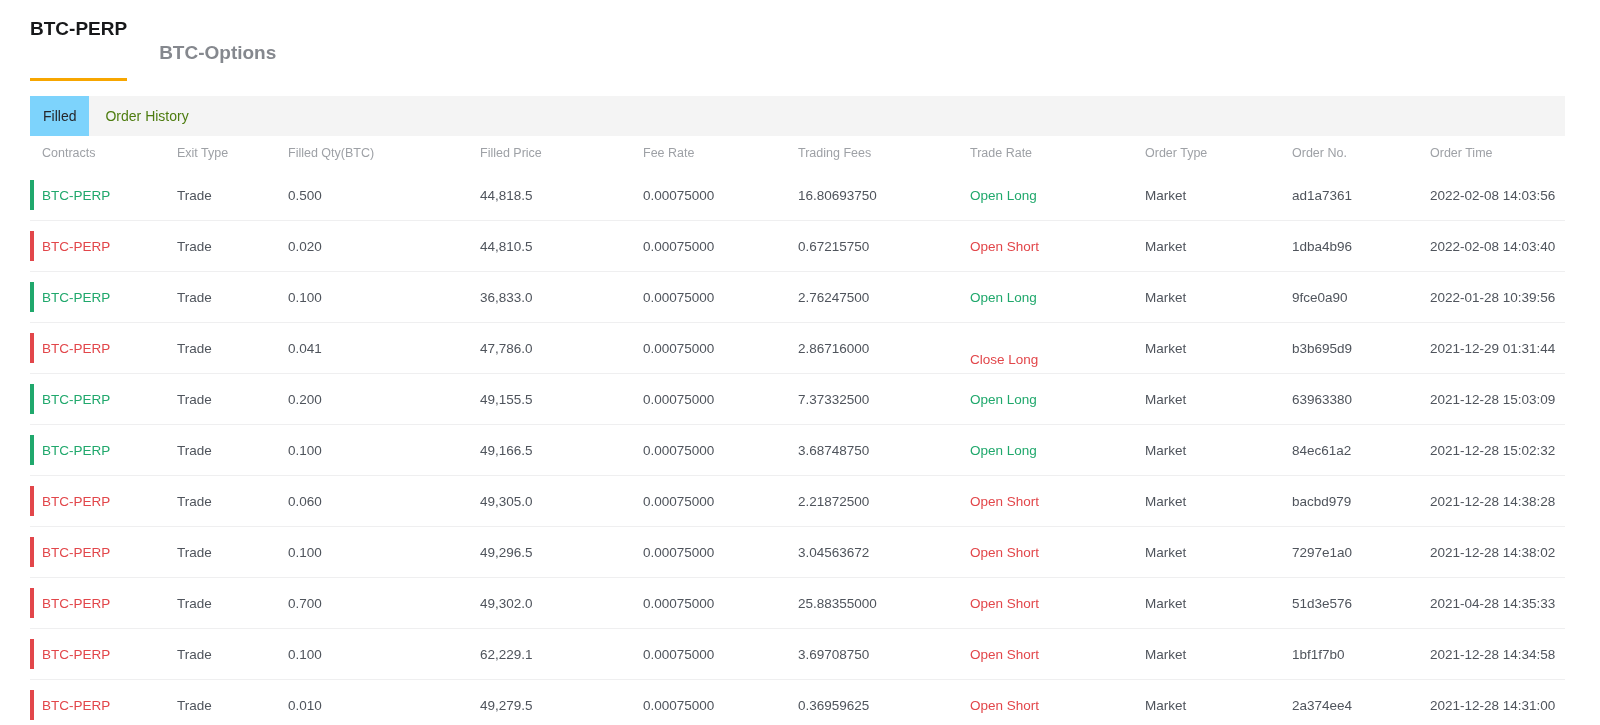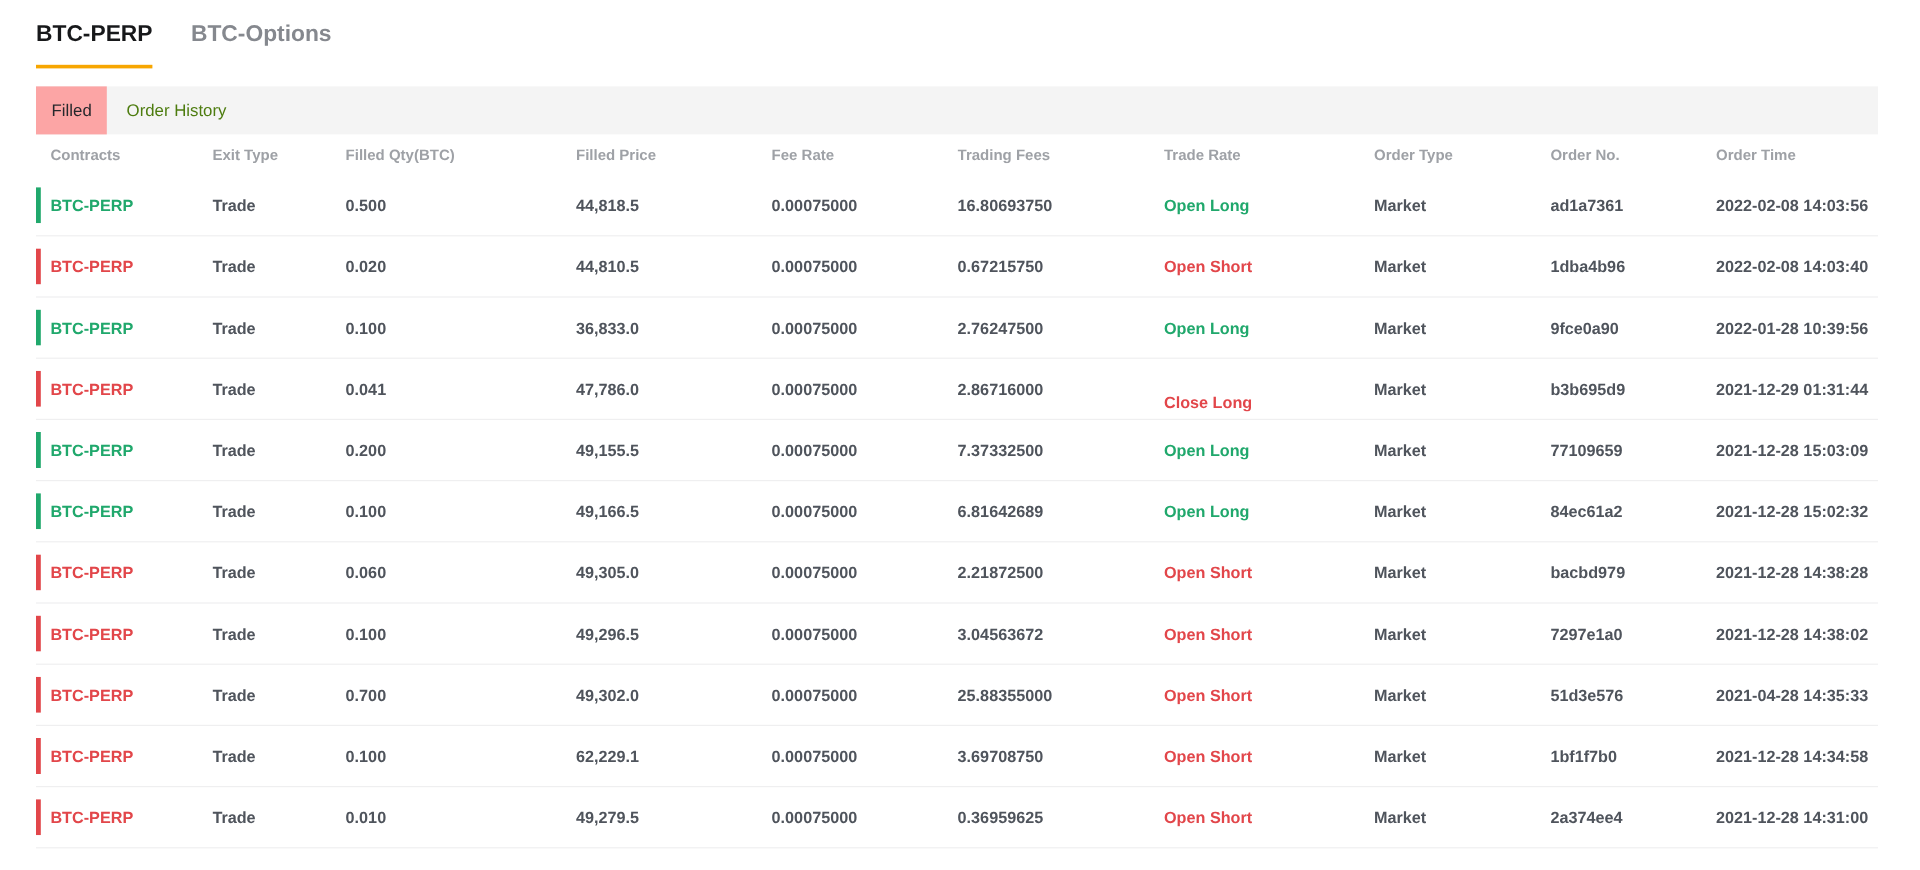--- a/index.html
+++ b/index.html
@@ -5,34 +5,34 @@
   * { margin:0; padding:0; box-sizing:border-box; }
   html,body { width:1600px; height:725px; background:#ffffff; overflow:hidden;
               font-family:"Liberation Sans", sans-serif; }
 
   
   .contract-tabs { display:flex; gap:32px; padding:15px 30px 0 30px; }
   .contract-tab { font-size:19px; font-weight:bold; line-height:27px;
                   padding-bottom:12px; border-bottom:3px solid transparent;
                   cursor:pointer; }
   .contract-tab.active { color:#17181a; border-bottom-color:#f7a600; }
-  .contract-tab.inactive { color:#85888e; }
+  .contract-tab.inactive { color:#85888e;margin-top:24px; }
 
   
   .subtab-strip { margin:15px 35px 0 30px; height:40px; background:#f4f4f4;
                   display:flex; align-items:stretch; }
   .subtab { display:flex; align-items:center; padding:0 16px; font-size:14px;
             color:#4d7c0f; cursor:pointer; }
-  .subtab.active { background:#fca5a5; color:#26282c; padding:0 13px;text-align:center; }
+  .subtab.active { background:#7dd3fc; color:#26282c; padding:0 13px;text-align:center; }
 
   
   .table { margin:0 35px 0 30px; }
   .hrow, .row { display:grid;
     grid-template-columns:147px 111px 192px 163px 155px 172px 175px 147px 138px 135px;
-    align-items:center;font-weight:bold; }
+    align-items:center; }
   .hrow { height:34px; }
   .hcell { font-size:12.5px; color:#9ea1a6; white-space:nowrap; overflow:hidden; }
   .hcell.c1 { padding-left:12px; }
   .row { height:51px; border-bottom:1px solid #efeff0; }
   .cell { font-size:13.5px; color:#4f545c; white-space:nowrap; overflow:hidden; }
   .cell-contract { display:flex; align-items:center; }
   .side-bar { width:4px; height:30px; margin-right:8px; flex:0 0 4px; }
 </style>
 </head>
 <body>
@@ -126,33 +126,33 @@
           <span class="side-bar" style="background: rgb(32, 168, 108);"></span>
           <span style="color: rgb(32, 168, 108);">BTC-PERP</span>
         </div>
         <div class="cell">Trade</div>
         <div class="cell">0.200</div>
         <div class="cell">49,155.5</div>
         <div class="cell">0.00075000</div>
         <div class="cell">7.37332500</div>
         <div class="cell" style="color: rgb(32, 168, 108);">Open Long</div>
         <div class="cell">Market</div>
-        <div class="cell">77109659</div>
+        <div class="cell">63963380</div>
         <div class="cell">2021-12-28 15:03:09</div>
       </div>
       <div class="row">
         <div class="cell cell-contract">
           <span class="side-bar" style="background: rgb(32, 168, 108);"></span>
           <span style="color: rgb(32, 168, 108);">BTC-PERP</span>
         </div>
         <div class="cell">Trade</div>
         <div class="cell">0.100</div>
         <div class="cell">49,166.5</div>
         <div class="cell">0.00075000</div>
-        <div class="cell">6.81642689</div>
+        <div class="cell">3.68748750</div>
         <div class="cell" style="color: rgb(32, 168, 108);">Open Long</div>
         <div class="cell">Market</div>
         <div class="cell">84ec61a2</div>
         <div class="cell">2021-12-28 15:02:32</div>
       </div>
       <div class="row">
         <div class="cell cell-contract">
           <span class="side-bar" style="background: rgb(226, 70, 74);"></span>
           <span style="color: rgb(226, 70, 74);">BTC-PERP</span>
         </div>

